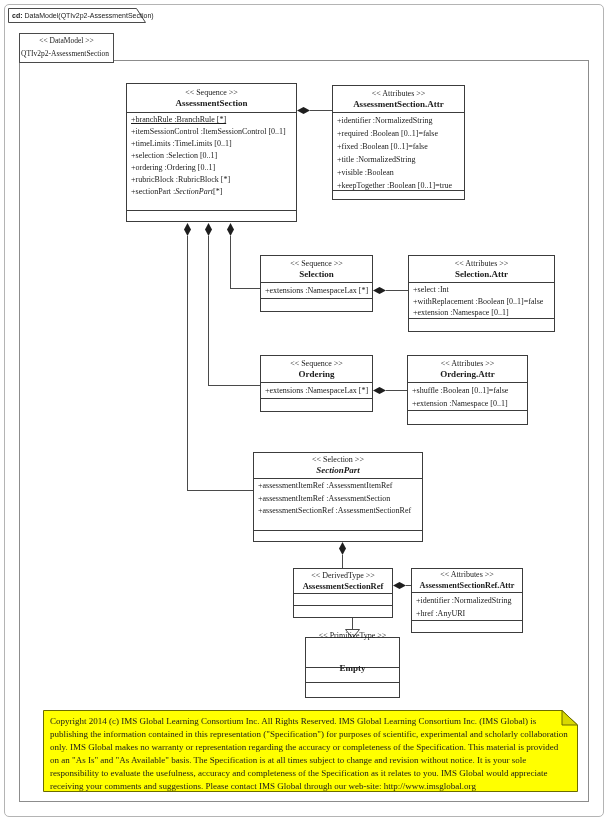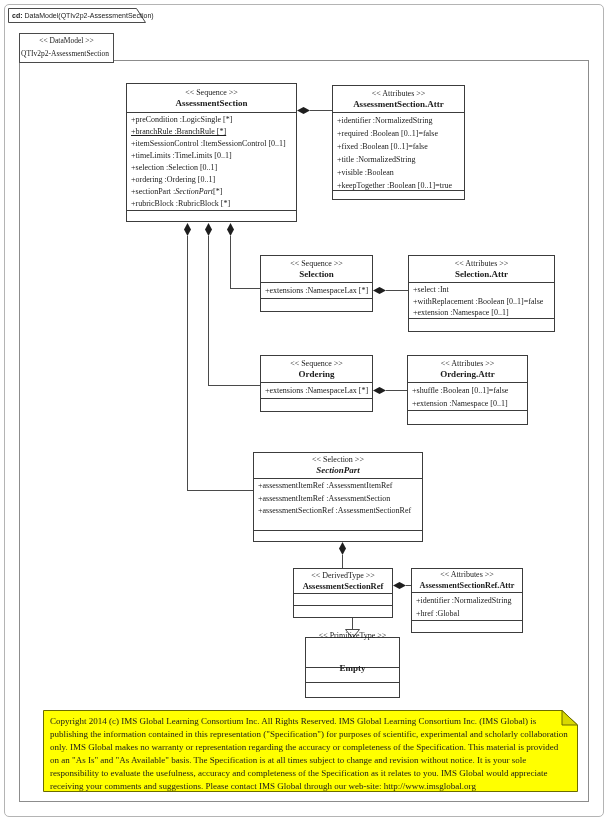--- a/index.html
+++ b/index.html
@@ -87,28 +87,27 @@
   <svg class="tri" style="left:345px;top:629px;" width="16" height="10">
     <polygon points="0.5,0.5 14.5,0.5 7.5,9" fill="#ffffff" stroke="#4a4a4a"></polygon>
   </svg>
 
   <div class="uml-box" style="left:126px;top:83px;width:171px;height:139px;">
     <div class="head" style="height:29px;">
       <div class="stereo">&lt;&lt; Sequence &gt;&gt;</div>
       <div class="cname">AssessmentSection</div>
     </div>
     <div class="attrs" style="height:98px;">
-      <div class="row" style="line-height:12px;">+preCondition :LogicSingle [*]</div>
       <div class="row" style="line-height:12px;text-decoration:underline;">+branchRule :BranchRule [*]</div>
       <div class="row" style="line-height:12px;">+itemSessionControl :ItemSessionControl [0..1]</div>
       <div class="row" style="line-height:12px;">+timeLimits :TimeLimits [0..1]</div>
       <div class="row" style="line-height:12px;">+selection :Selection [0..1]</div>
       <div class="row" style="line-height:12px;">+ordering :Ordering [0..1]</div>
+      <div class="row" style="line-height:12px;">+rubricBlock :RubricBlock [*]</div>
       <div class="row" style="line-height:12px;"><span>+sectionPart :</span><span class="it">SectionPart</span><span>[*]</span></div>
-      <div class="row" style="line-height:12px;">+rubricBlock :RubricBlock [*]</div>
     </div>
     <div class="empty-comp"></div>
   </div>
 
   <div class="uml-box" style="left:332px;top:85px;width:133px;height:115px;">
     <div class="head" style="height:27px;">
       <div class="stereo">&lt;&lt; Attributes &gt;&gt;</div>
       <div class="cname">AssessmentSection.Attr</div>
     </div>
     <div class="attrs" style="height:78px;">
@@ -191,21 +190,21 @@
     <div class="empty-comp"></div>
   </div>
 
   <div class="uml-box" style="left:411px;top:568px;width:112px;height:65px;">
     <div class="head" style="height:24px;">
       <div class="stereo">&lt;&lt; Attributes &gt;&gt;</div>
       <div class="cname" style="font-size:8.2px;">AssessmentSectionRef.Attr</div>
     </div>
     <div class="attrs" style="height:28px;">
       <div class="row" style="line-height:13px;">+identifier :NormalizedString</div>
-      <div class="row" style="line-height:13px;">+href :Global</div>
+      <div class="row" style="line-height:13px;">+href :AnyURI</div>
     </div>
     <div class="empty-comp"></div>
   </div>
 
   <div class="uml-box" style="left:305px;top:637px;width:95px;height:61px;">
     <div class="head" style="height:30px;gap:22px;">
       <div class="stereo">&lt;&lt; PrimitiveType &gt;&gt;</div>
       <div class="cname">Empty</div>
     </div>
     <div class="empty-comp bb" style="height:14px;"></div>

